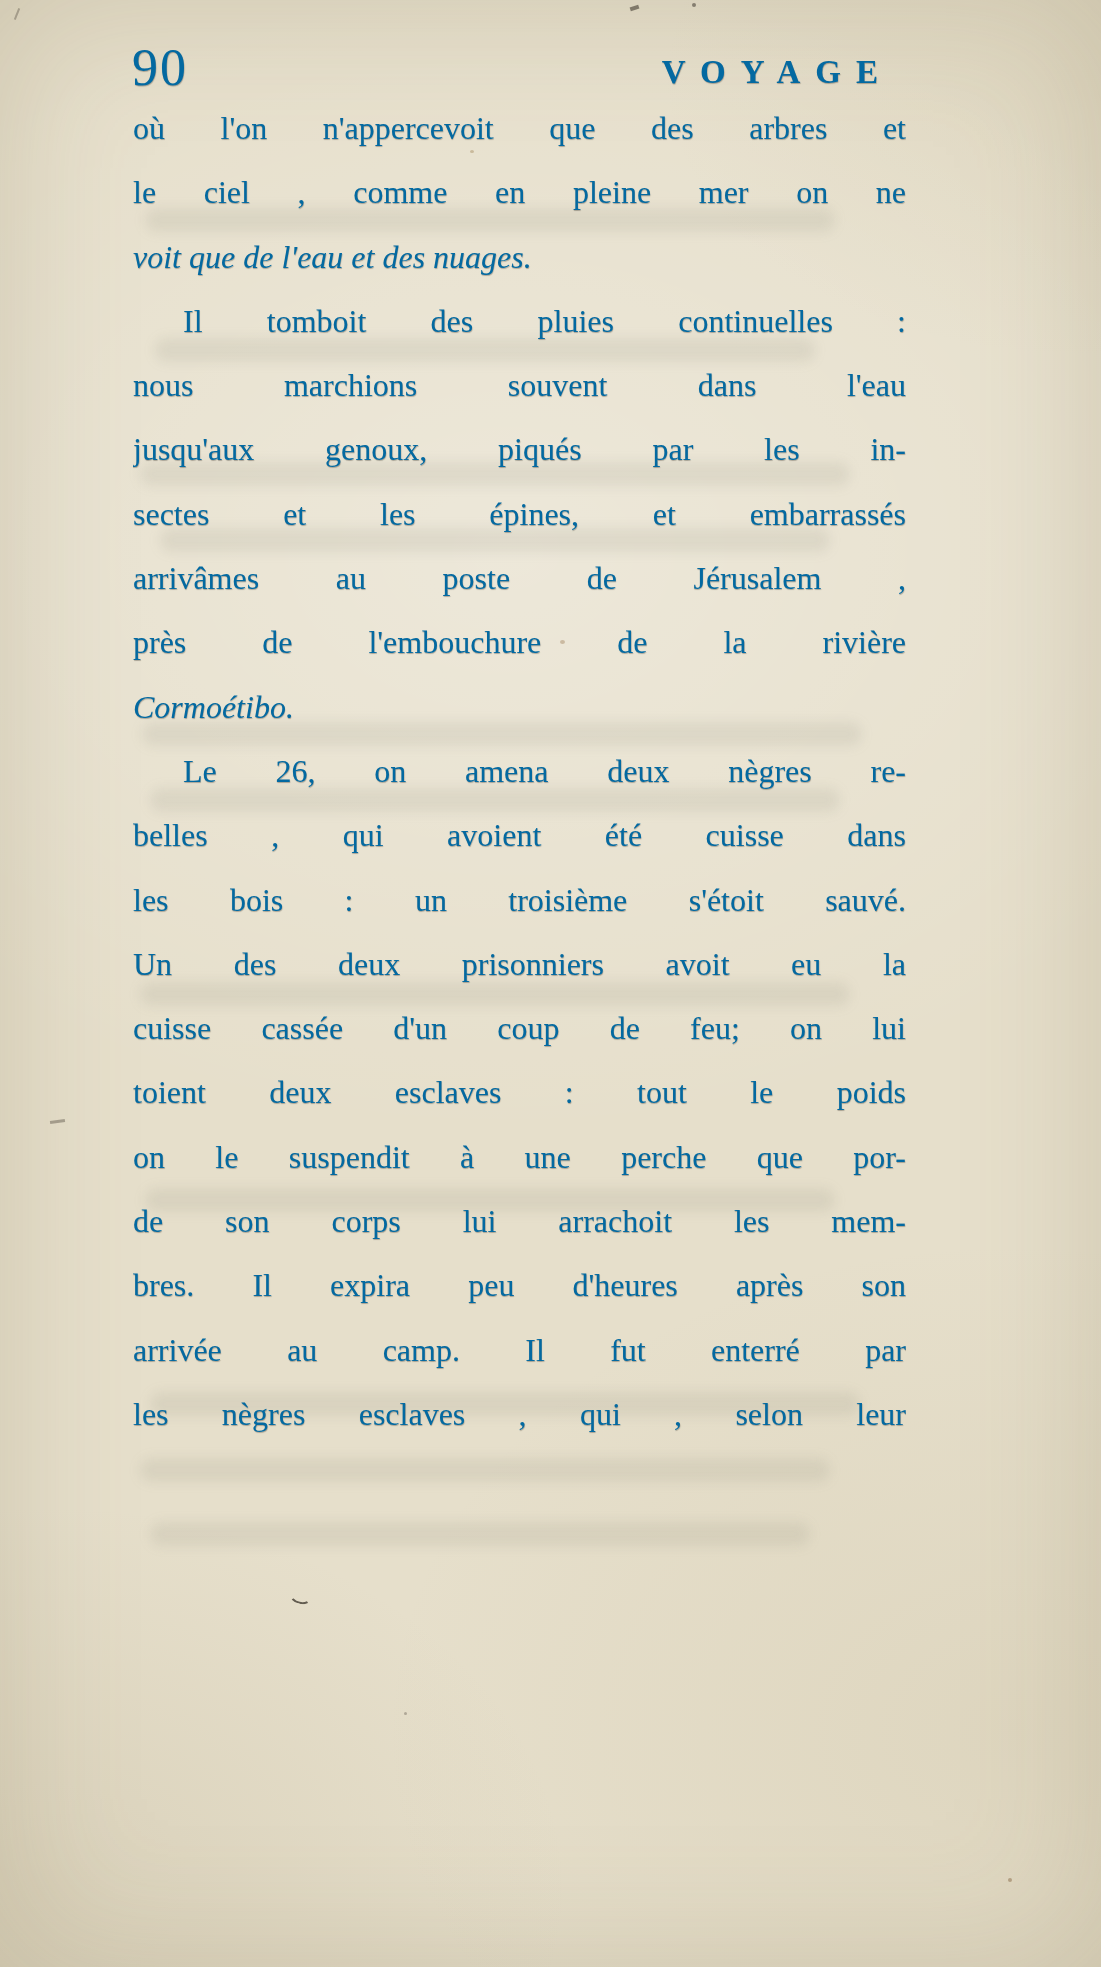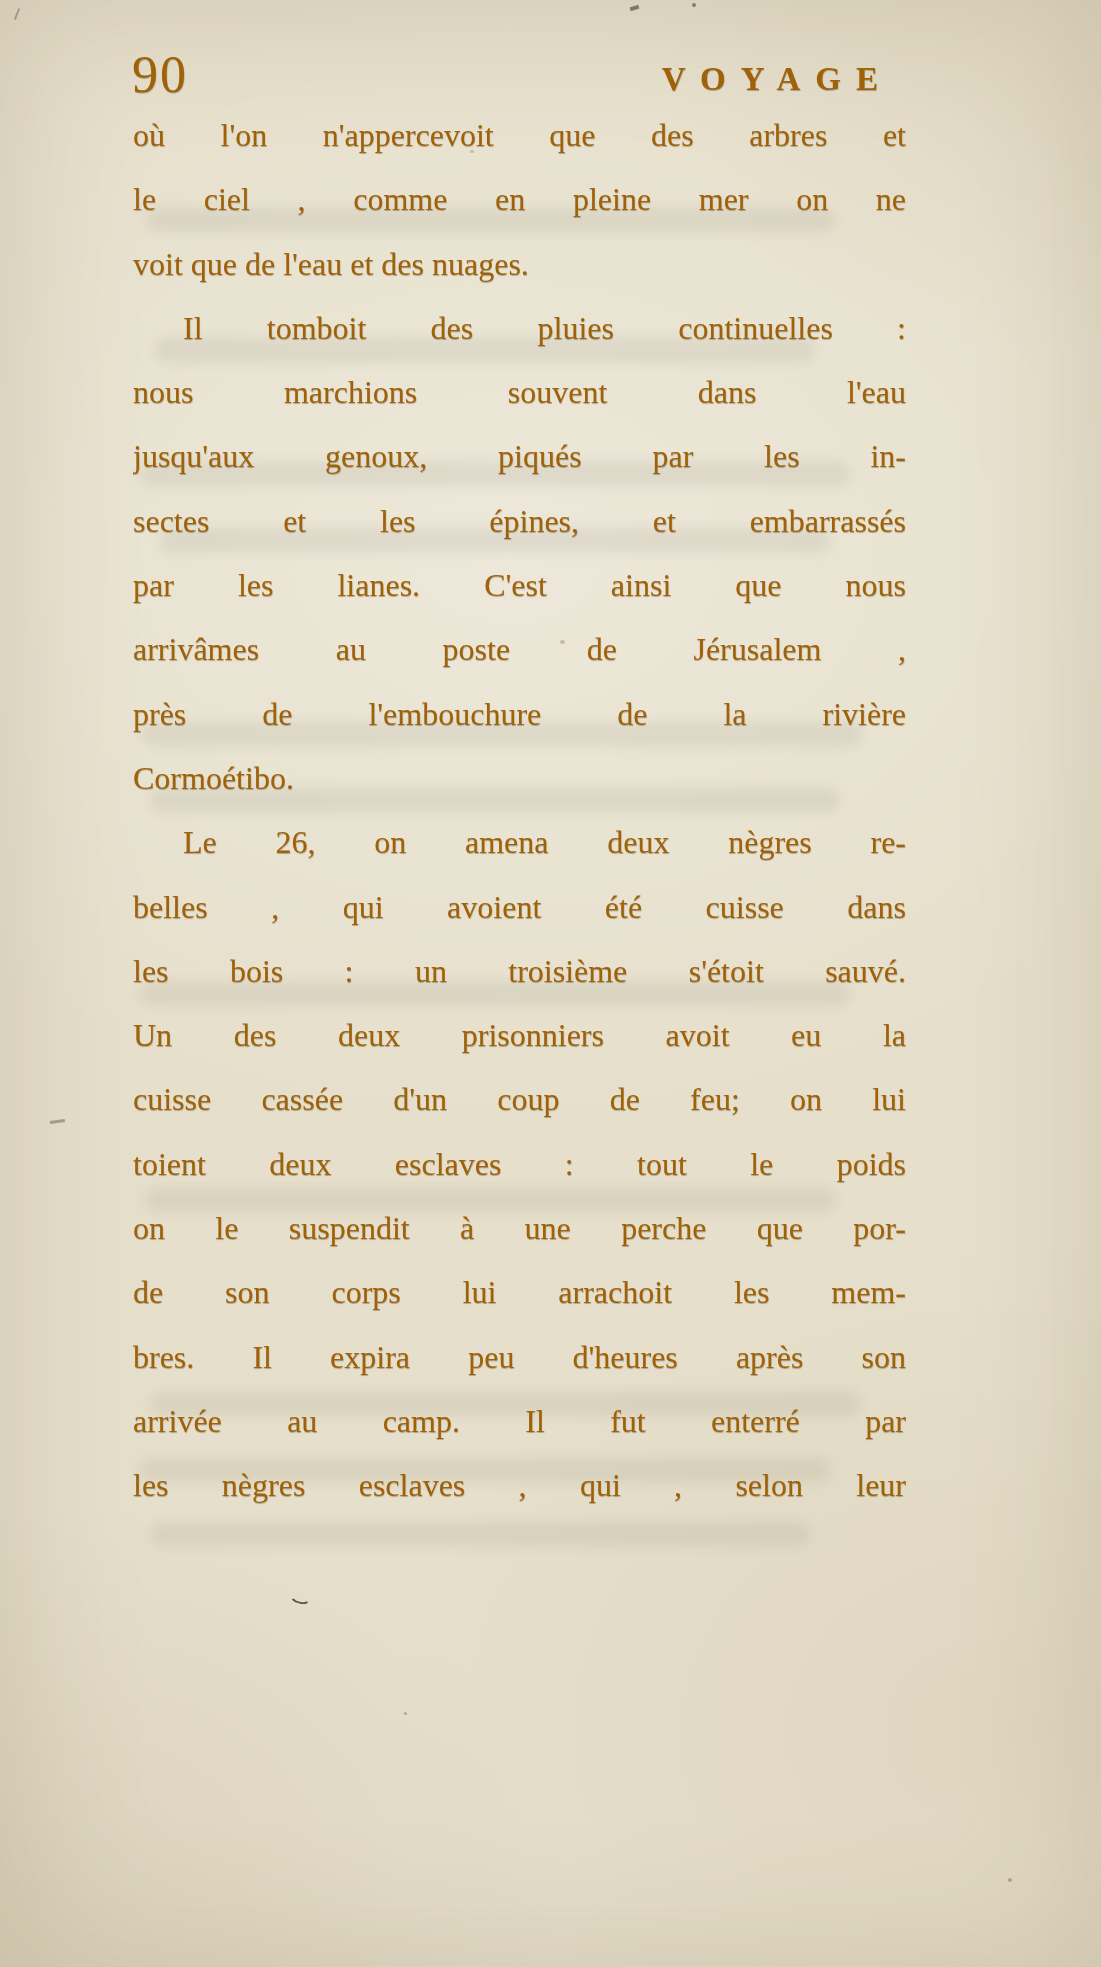--- a/index.html
+++ b/index.html
@@ -11,37 +11,37 @@
   .paper {
     position:absolute; inset:0;
     background:
       radial-gradient(ellipse 1300px 950px at 46% 28%, rgba(255,255,255,0.28), rgba(255,255,255,0) 62%),
       radial-gradient(ellipse 900px 700px at 92% 88%, rgba(175,160,120,0.14), rgba(0,0,0,0) 70%),
       radial-gradient(ellipse 750px 550px at 4% 96%, rgba(160,145,108,0.16), rgba(0,0,0,0) 70%),
       radial-gradient(ellipse 600px 400px at 98% 4%, rgba(170,155,115,0.10), rgba(0,0,0,0) 70%),
       #e6dfcb;
     box-shadow: inset 0 0 140px rgba(118,103,68,0.22);
   }
-  .ink { color:#a16207; text-shadow:0.4px 0.6px 0.8px rgba(57,51,42,0.35);margin-top:7px; }
+  .ink { color:#0369a1; text-shadow:0.4px 0.6px 0.8px rgba(57,51,42,0.35); }
   .pagenum {
     position:absolute; left:132px; top:40px;
     font-size:52px; line-height:56px; letter-spacing:2px;
   }
   .running-title {
     position:absolute; left:120px; top:52px; width:773px;
     text-align:right; font-size:33px; line-height:40px;
     font-weight:bold; letter-spacing:15px;
   }
   .textblock { position:absolute; left:133px; top:96px; width:773px; }
   .line {
     height:64.3px; line-height:64.3px; font-size:32px;
     text-align:justify; text-align-last:justify;
     overflow:hidden; white-space:normal;
   }
-  .line.noj { text-align-last:left; }
+  .line.noj { text-align-last:left;font-style:italic; }
   .line.indent { text-indent:50px; }
   
   .ghost {
     position:absolute; height:24px; border-radius:12px;
     background:rgba(122,124,104,0.12); filter:blur(6px);
   }
   
   .speck { position:absolute; background:#4c463c; border-radius:50%; }
   .scratch { position:absolute; background:#5a5346; }
   .hook {
@@ -71,21 +71,20 @@
 <div class="running-title ink">VOYAGE</div>
 
 <div class="textblock ink">
   <div class="line">où l'on n'appercevoit que des arbres et</div>
   <div class="line">le ciel , comme en pleine mer on ne</div>
   <div class="line noj">voit que de l'eau et des nuages.</div>
   <div class="line indent">Il tomboit des pluies continuelles :</div>
   <div class="line">nous marchions souvent dans l'eau</div>
   <div class="line">jusqu'aux genoux, piqués par les in-</div>
   <div class="line">sectes et les épines, et embarrassés</div>
-  <div class="line">par les lianes. C'est ainsi que nous</div>
   <div class="line">arrivâmes au poste de Jérusalem ,</div>
   <div class="line">près de l'embouchure de la rivière</div>
   <div class="line noj">Cormoétibo.</div>
   <div class="line indent">Le 26, on amena deux nègres re-</div>
   <div class="line">belles , qui avoient été cuisse dans</div>
   <div class="line">les bois : un troisième s'étoit sauvé.</div>
   <div class="line">Un des deux prisonniers avoit eu la</div>
   <div class="line">cuisse cassée d'un coup de feu; on lui</div>
   <div class="line">toient deux esclaves : tout le poids</div>
   <div class="line">on le suspendit à une perche que por-</div>

